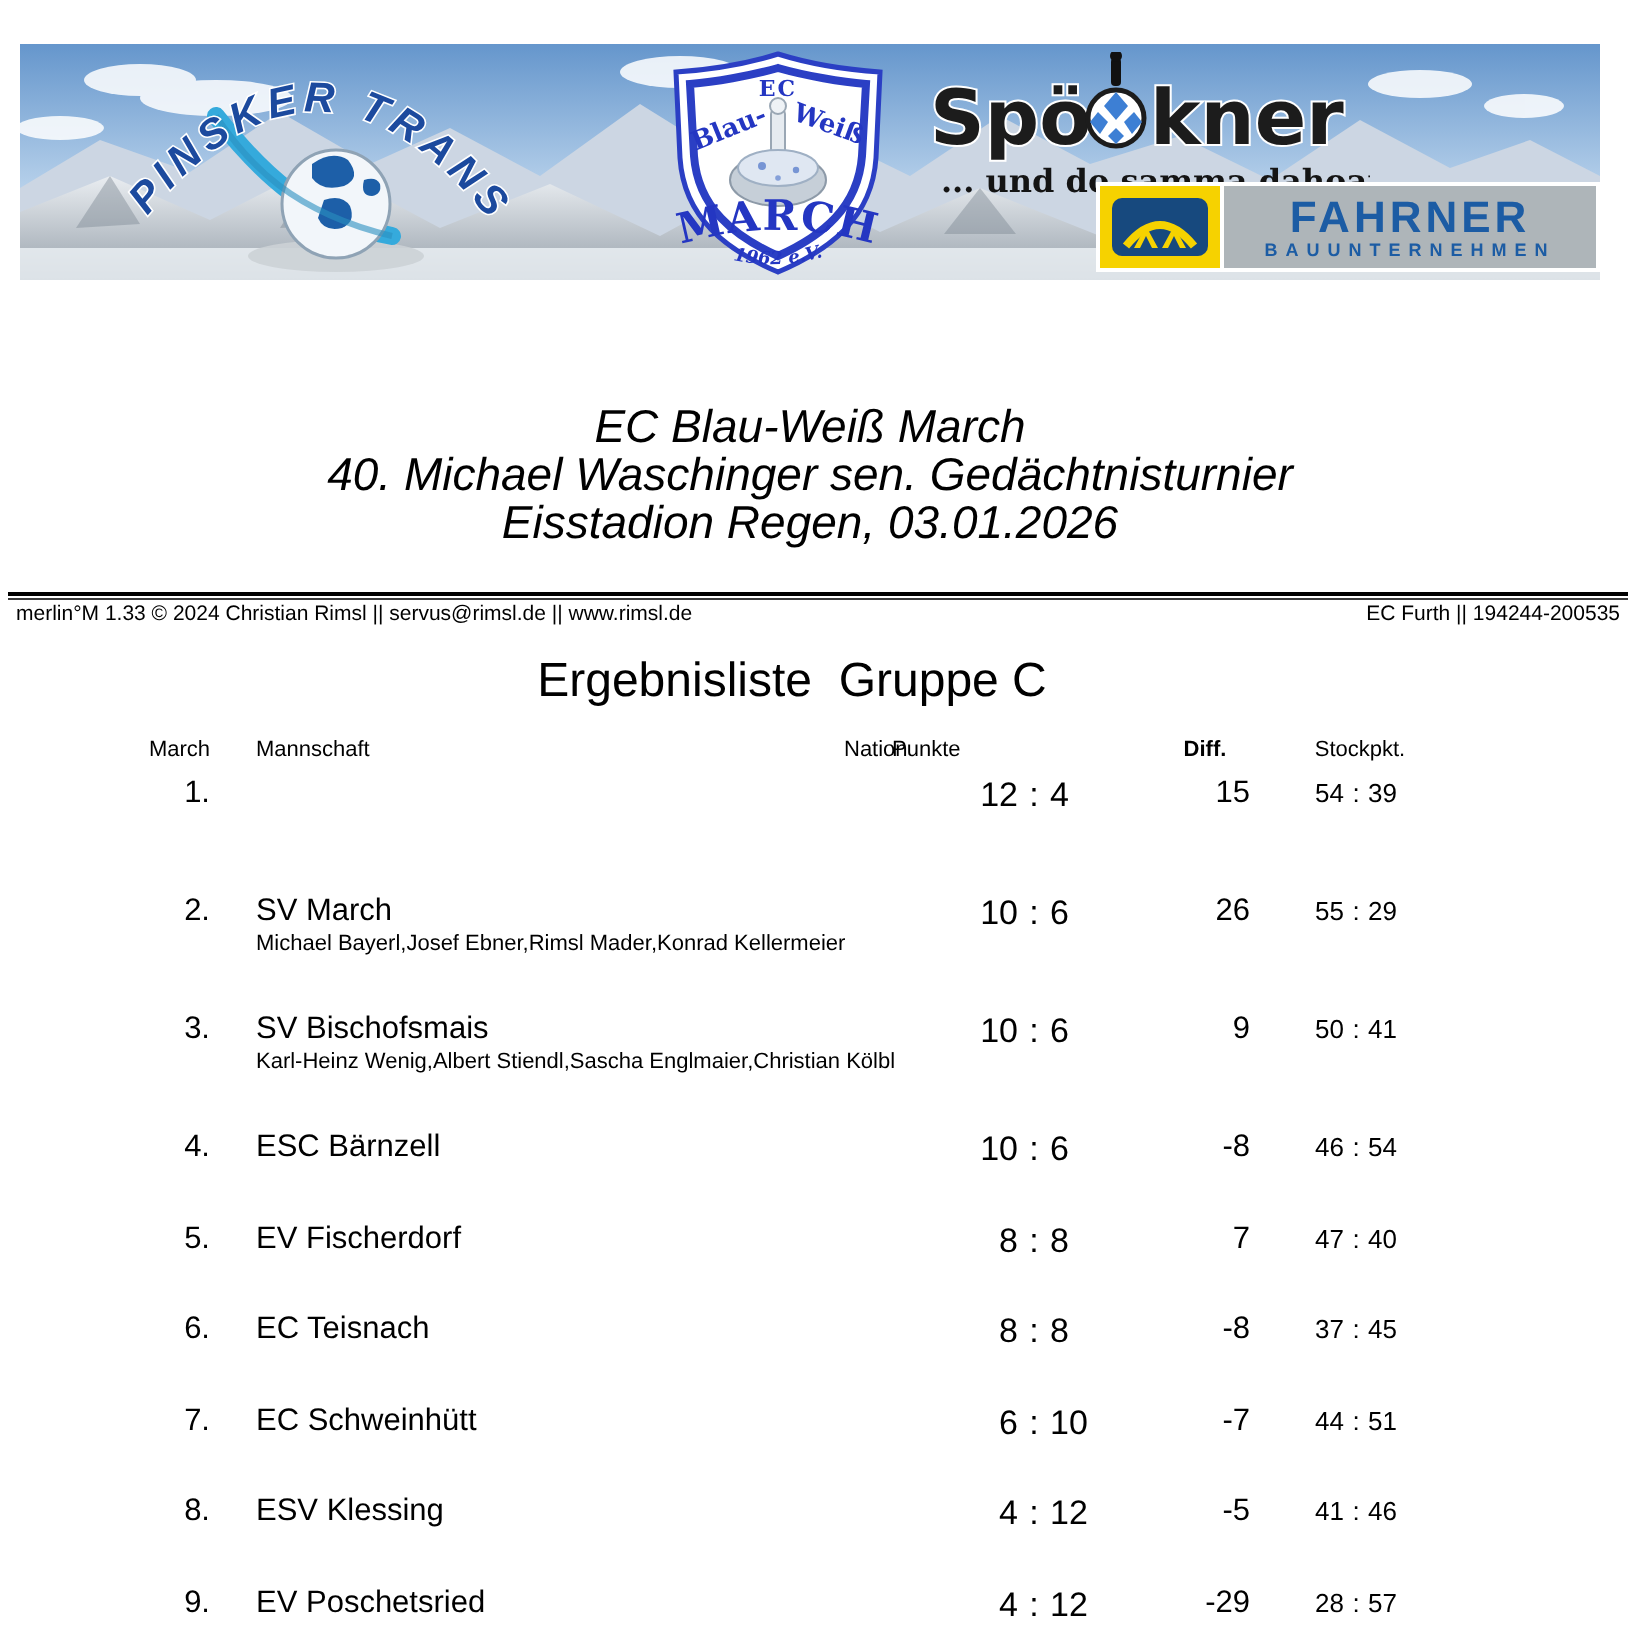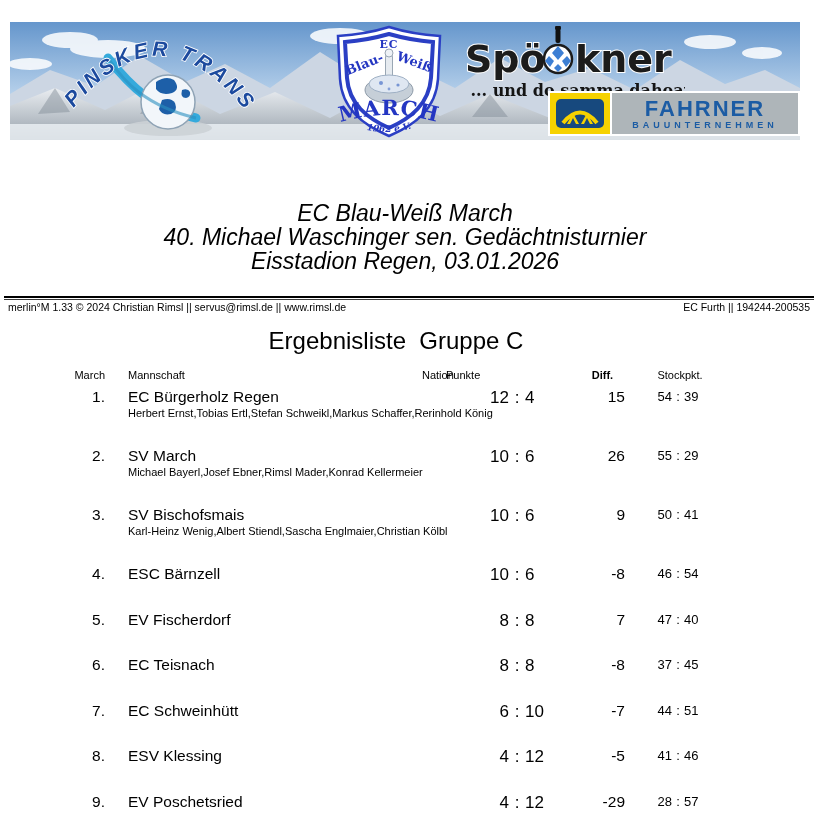--- a/index.html
+++ b/index.html
@@ -202,24 +202,20 @@
     <span class="h-mann">Mannschaft</span>
     <span class="h-nation">Nation</span>
     <span class="h-punkte">Punkte</span>
     <span class="h-diff">Diff.</span>
     <span class="h-stock">Stockpkt.</span>
   </div>
 
   <div class="tbody" id="table-rows">
     <div class="trow has-players">
       <div class="cell rank">1.</div>
-      <div class="cell team">
-        <div class="team-name">EC Bürgerholz Regen</div>
-        <div class="players">Herbert Ernst,Tobias Ertl,Stefan Schweikl,Markus Schaffer,Rerinhold König</div>
-      </div>
       <div class="cell punkte">
         <span class="pl">12</span>
         <span class="pc">:</span>
         <span class="pr">4</span>
       </div>
       <div class="cell diff">15</div>
       <div class="cell stock">
         <span class="sl">54</span>
         <span class="sc">:</span>
         <span class="sr">39</span>

